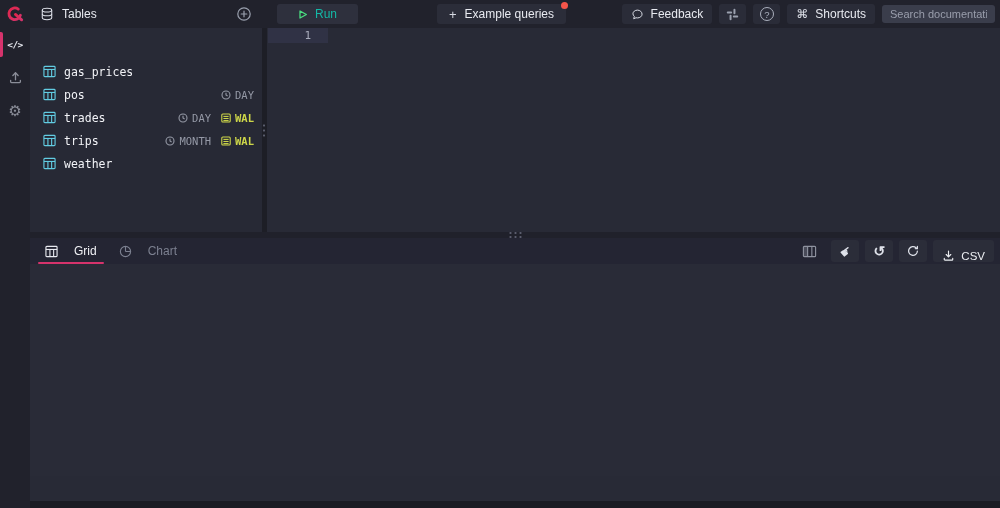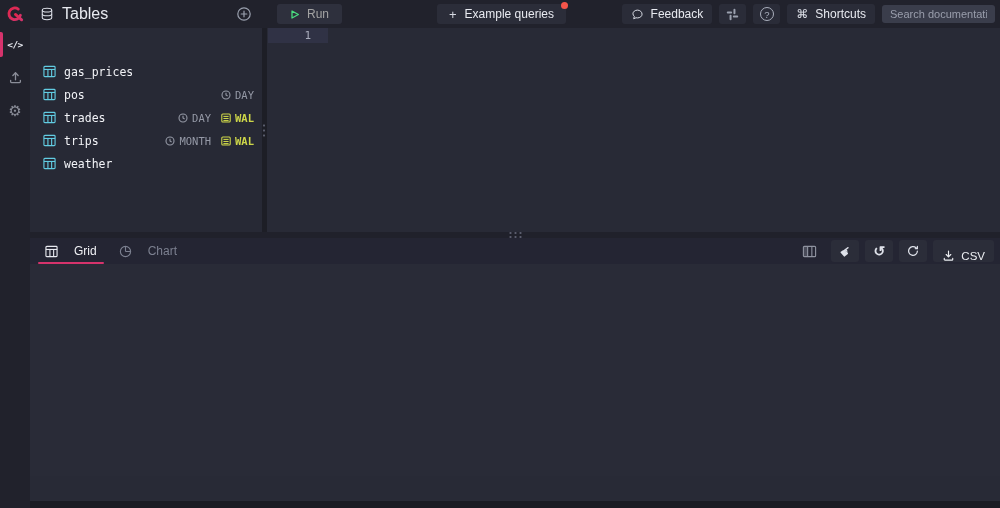--- a/index.html
+++ b/index.html
@@ -12,23 +12,23 @@
   .rail-logo { height: 28px; display: flex; align-items: center; justify-content: center; }
   .rail-items { position: relative; }
   .rail-item { height: 33px; display: flex; align-items: center; justify-content: center; color: #8b8e99; }
   .rail-item.code { color: #e9ebf1; font-family: "DejaVu Sans Mono", monospace; font-size: 9.5px; font-weight: bold; letter-spacing: -0.5px; }
   .active-bar { position: absolute; left: 0; top: 4px; width: 3px; height: 25px; background: #d6336c; border-radius: 0 2px 2px 0; }
   .gear-glyph { font-size: 15px; line-height: 1; }
 
   
   .topbar { position: absolute; left: 30px; top: 0; width: 970px; height: 28px; background: #21222c; z-index: 5; }
   .tables-header { position: absolute; left: 0; top: 0; width: 232px; height: 28px; display: flex; align-items: center; padding: 0 7px 0 10px; }
-  .tables-title { color: #e8eaf0; font-size: 16px; margin-left: 8px; }
+  .tables-title { color: #e8eaf0; font-size: 12px; margin-left: 8px; }
   .add-table-btn { margin-left: auto; width: 22px; height: 22px; display: flex; align-items: center; justify-content: center; border-radius: 3px; background: transparent; border: none; cursor: pointer; }
-  .run-btn { position: absolute; left: 247px; top: 4px; height: 20px; display: flex; align-items: center; gap: 7px; padding: 0 13px; background: #2e303d; border: none; border-radius: 3px; color: #a3a3a3; font-size: 12px; font-family: "Liberation Sans", sans-serif; cursor: pointer; }
+  .run-btn { position: absolute; left: 247px; top: 4px; height: 20px; display: flex; align-items: center; gap: 7px; padding: 0 21px; background: #2e303d; border: none; border-radius: 3px; color: #14b8a6; font-size: 12px; font-family: "Liberation Sans", sans-serif; cursor: pointer; }
   .example-btn { position: absolute; left: 407px; top: 4px; height: 20px; display: flex; align-items: center; gap: 8px; padding: 0 12px; background: #2b2d39; border: none; border-radius: 3px; color: #e8eaf0; font-size: 12px; font-family: "Liberation Sans", sans-serif; cursor: pointer; }
   .example-btn .plus-glyph { color: #d6d9e2; font-size: 13px; }
   .notif-dot { position: absolute; right: -2px; top: -2px; width: 7px; height: 7px; border-radius: 50%; background: #f5554a; }
   .topbar-right { position: absolute; right: 5px; top: 4px; height: 20px; display: flex; align-items: center; gap: 7px; }
   .tb-btn { height: 20px; display: flex; align-items: center; gap: 7px; padding: 0 9px; background: #2a2c38; border: none; border-radius: 3px; color: #e8eaf0; font-size: 12px; font-family: "Liberation Sans", sans-serif; cursor: pointer; }
   .tb-btn.square { width: 27px; padding: 0; justify-content: center; }
   .cmd-glyph { font-size: 12px; color: #dfe2ea; }
   .help-circle { width: 14px; height: 14px; border: 1.2px solid #aab0bd; border-radius: 50%; color: #aab0bd; font-size: 9.5px; display: flex; align-items: center; justify-content: center; }
   .search-input { width: 113px; height: 18px; background: #3a3d4b; border: none; border-radius: 3px; color: #c6c9d4; font-size: 11px; padding: 0 8px; font-family: "Liberation Sans", sans-serif; outline: none; }
   .search-input::placeholder { color: #9a9eac; }

